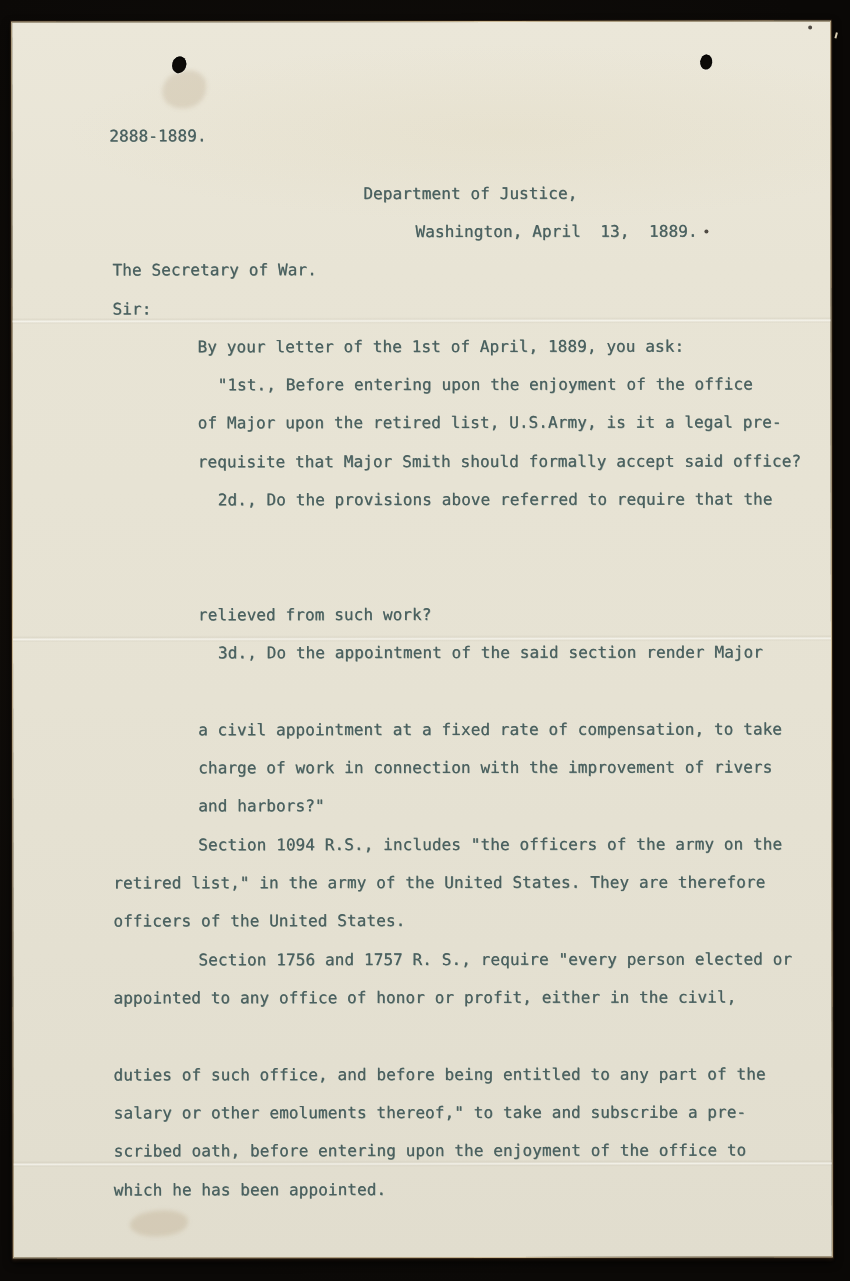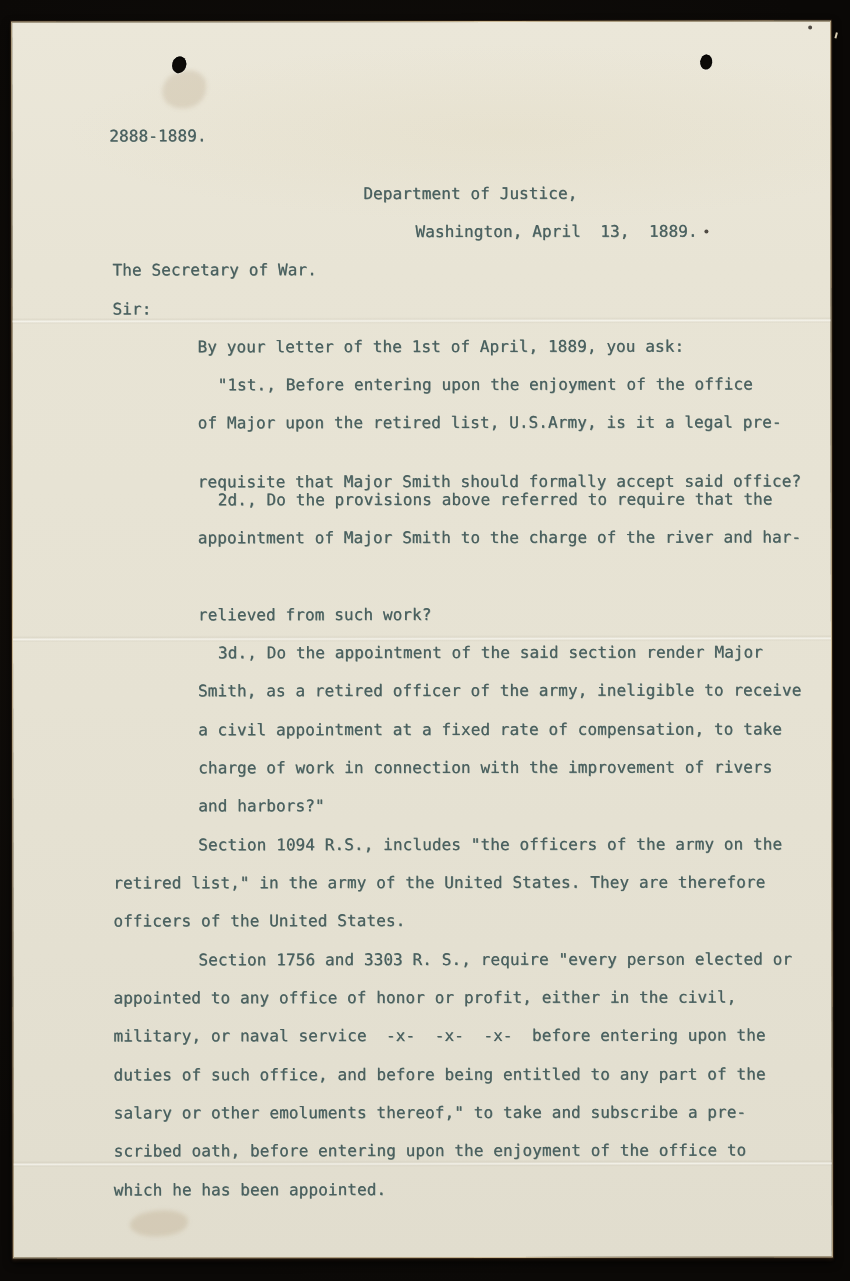--- a/index.html
+++ b/index.html
@@ -115,34 +115,31 @@
 
     <div class="line l-num" style="top:106px">2888-1889.</div>
     <div class="line l-dept" style="top:164px">Department of Justice,</div>
     <div class="line l-date" style="top:202px">Washington, April  13,  1889.</div>
     <div class="line l-margin" style="top:240px">The Secretary of War.</div>
     <div class="line l-margin" style="top:279px">Sir:</div>
 
     <div class="line l-body" style="top:317px">By your letter of the 1st of April, 1889, you ask:</div>
     <div class="line l-qindent" style="top:355px">"1st., Before entering upon the enjoyment of the office</div>
     <div class="line l-body" style="top:393px">of Major upon the retired list, U.S.Army, is it a legal pre-</div>
-    <div class="line l-body" style="top:452px">requisite that Major Smith should formally accept said office?</div>
+    <div class="line l-body" style="top:432px">requisite that Major Smith should formally accept said office?</div>
     <div class="line l-qindent" style="top:470px">2d., Do the provisions above referred to require that the</div>
-    <div class="line l-body" style="top:508px">appointment of Major Smith to the charge of the river and har-</div>
     <div class="line l-body" style="top:585px">relieved from such work?</div>
     <div class="line l-qindent" style="top:623px">3d., Do the appointment of the said section render Major</div>
-    <div class="line l-body" style="top:661px">Smith, as a retired officer of the army, ineligible to receive</div>
     <div class="line l-body" style="top:700px">a civil appointment at a fixed rate of compensation, to take</div>
     <div class="line l-body" style="top:738px">charge of work in connection with the improvement of rivers</div>
     <div class="line l-body" style="top:776px">and harbors?"</div>
     <div class="line l-body" style="top:815px">Section 1094 R.S., includes "the officers of the army on the</div>
     <div class="line l-margin" style="top:853px">retired list," in the army of the United States. They are therefore</div>
     <div class="line l-margin" style="top:891px">officers of the United States.</div>
-    <div class="line l-body" style="top:930px">Section 1756 and 3303 R. S., require "every person elected or</div>
+    <div class="line l-body" style="top:930px">Section 1756 and 1757 R. S., require "every person elected or</div>
     <div class="line l-margin" style="top:968px">appointed to any office of honor or profit, either in the civil,</div>
-    <div class="line l-margin" style="top:1006px">military, or naval service  -x-  -x-  -x-  before entering upon the</div>
     <div class="line l-margin" style="top:1045px">duties of such office, and before being entitled to any part of the</div>
     <div class="line l-margin" style="top:1083px">salary or other emoluments thereof," to take and subscribe a pre-</div>
     <div class="line l-margin" style="top:1160px">which he has been appointed.</div>
     <div class="line l-margin" style="top:1121px">scribed oath, before entering upon the enjoyment of the office to</div>
 
   </div>
 </div>
 
 </body></html>

